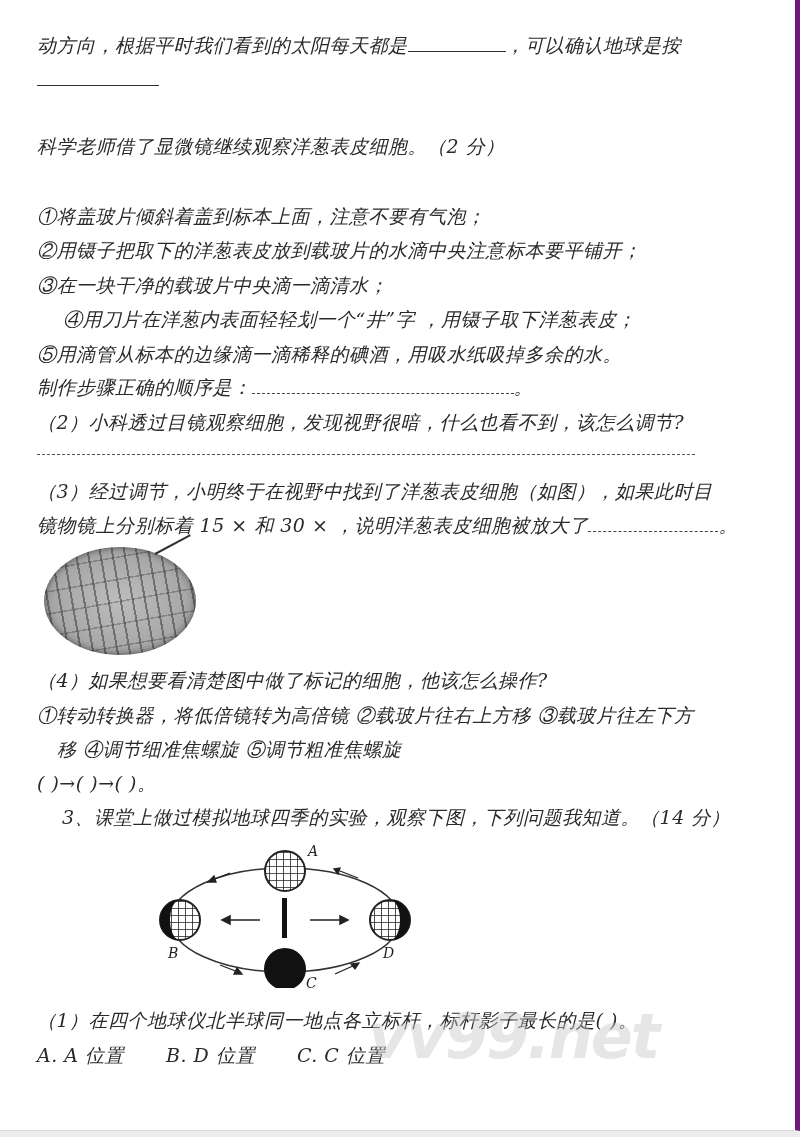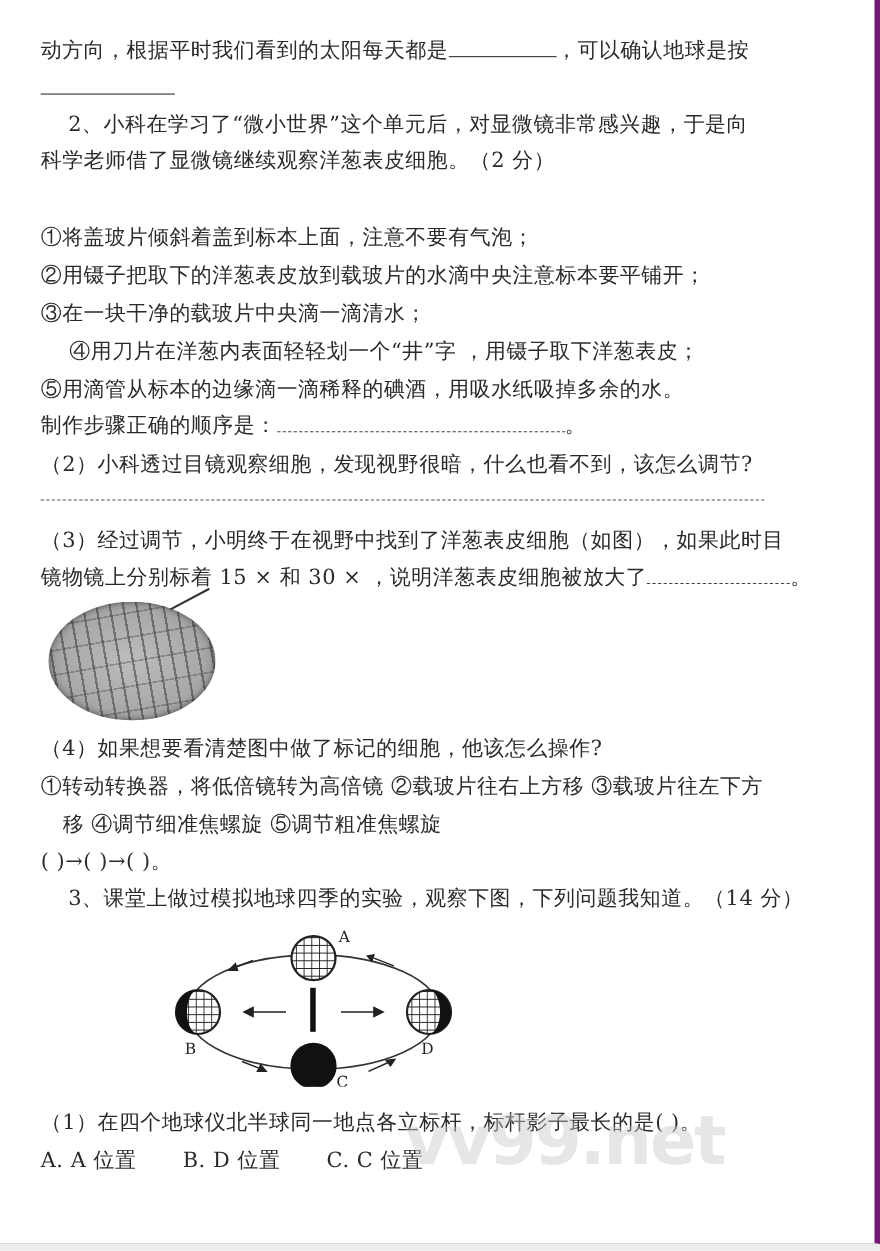--- a/index.html
+++ b/index.html
@@ -8,20 +8,21 @@
       background: #ececec;
       font-family: "DejaVu Serif", "Liberation Serif", serif;
       color: #2a2a2a;
     }
     .page {
       position: absolute; left: 0; top: 0;
       width: 795px; height: 1130px;
       background: #ffffff;
       border-right: 5px solid #701a75;
       border-bottom: 1px solid #d8d8d8;
+      font-style: italic;
     }
     .line {
       position: absolute; left: 37px;
       font-size: 19px; line-height: 24px;
       white-space: nowrap; letter-spacing: 0.5px;
     }
     .indent { left: 62px; }
     .blank { display: inline-block; border-bottom: 1px solid #333; height: 18px; vertical-align: baseline; }
     .dash { display: inline-block; border-bottom: 1.5px dashed #444; height: 16px; vertical-align: baseline; }
     .fullrule {
@@ -55,21 +56,20 @@
 
 <div class="page">
 
   <div class="line" style="top:33px;">
     <span>动方向，根据平时我们看到的太阳每天都是</span><span class="blank" style="width:98px;"></span><span>，可以确认地球是按</span>
   </div>
   <div class="line" style="top:67px;">
     <span class="blank" style="width:122px;"></span>
   </div>
 
-  <div class="line indent" style="top:101px;">2、小科在学习了“微小世界”这个单元后，对显微镜非常感兴趣，于是向</div>
   <div class="line" style="top:134px;">科学老师借了显微镜继续观察洋葱表皮细胞。（2 分）</div>
 
   <div class="line" style="top:204px;">①将盖玻片倾斜着盖到标本上面，注意不要有气泡；</div>
   <div class="line" style="top:238px;">②用镊子把取下的洋葱表皮放到载玻片的水滴中央注意标本要平铺开；</div>
   <div class="line" style="top:273px;">③在一块干净的载玻片中央滴一滴清水；</div>
   <div class="line" style="top:307px;margin-left:26px;">④用刀片在洋葱内表面轻轻划一个“井”字 ，用镊子取下洋葱表皮；</div>
   <div class="line" style="top:342px;">⑤用滴管从标本的边缘滴一滴稀释的碘酒，用吸水纸吸掉多余的水。</div>
 
   <div class="line" style="top:375px;">
     <span>制作步骤正确的顺序是：</span><span class="dash" style="width:262px;"></span><span>。</span>

